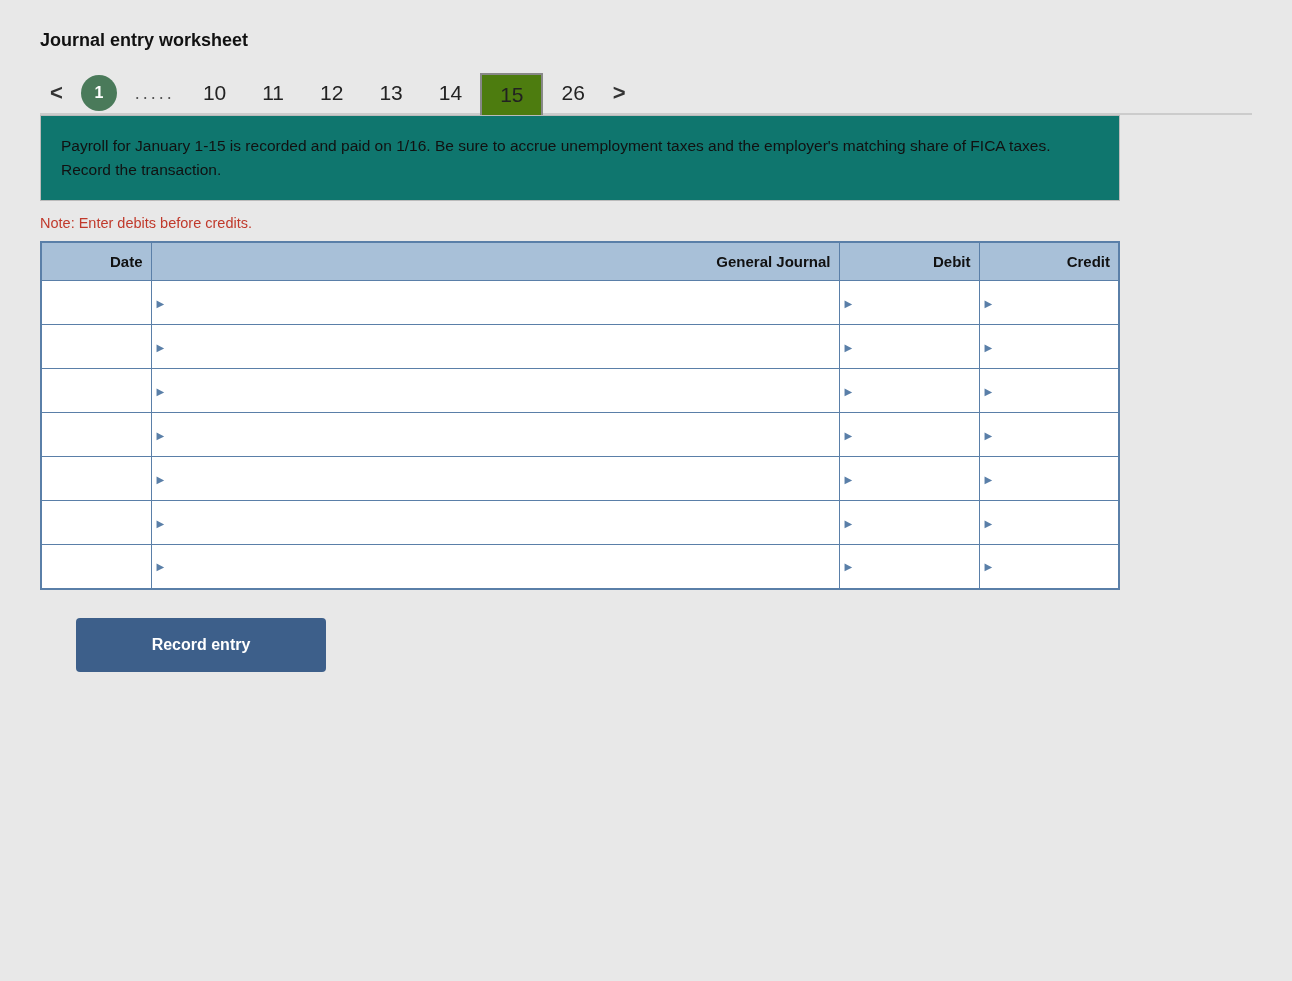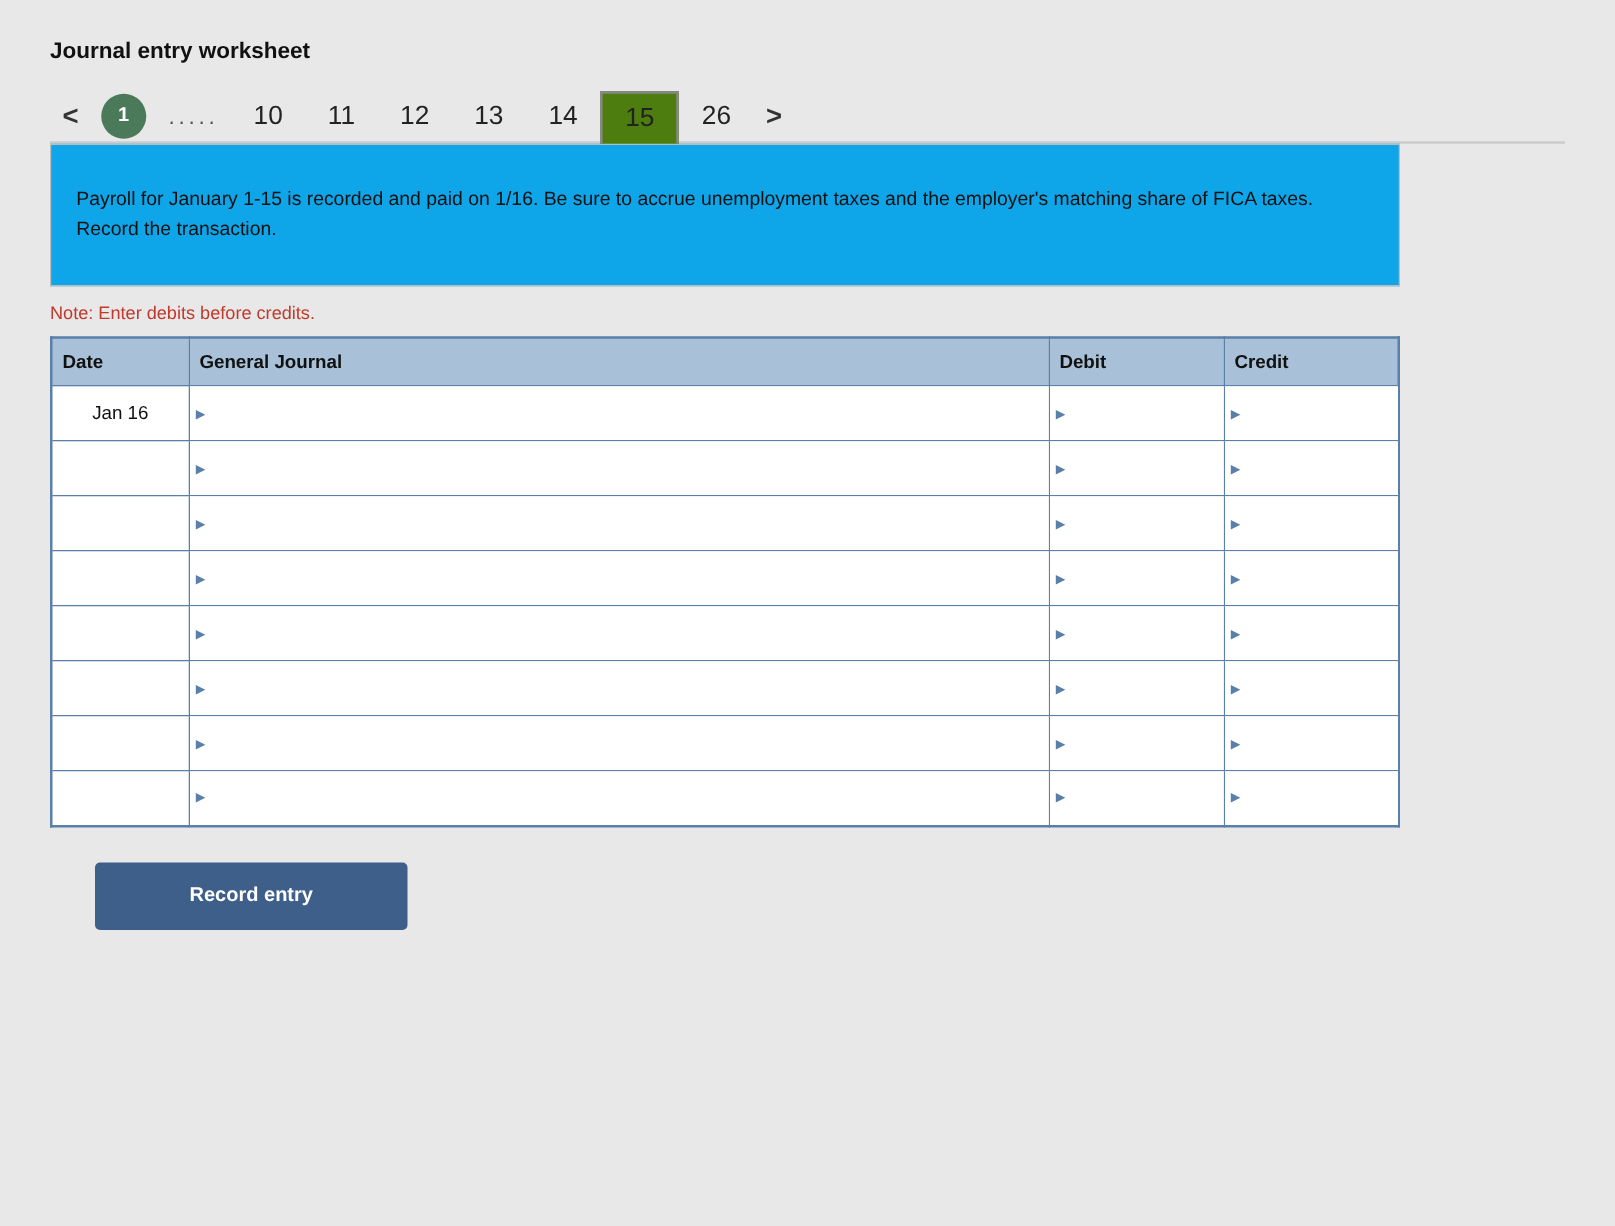--- a/index.html
+++ b/index.html
@@ -65,23 +65,23 @@
       border: 2px solid #888;
       border-bottom: none;
       background: #4d7c0f;
       font-weight: normal;
       padding: 8px 18px;
       margin-bottom: -2px;
       position: relative;
       z-index: 1;
     }
     .instruction-box {
-      background: #0ea5e9;
+      background: #0f766e;
       border: 1px solid #bbb;
-      padding: 32px 20px;
+      padding: 18px 20px;
       margin-top: 0;
       font-size: 15.5px;
       line-height: 1.55;
       color: #111;
       max-width: 1080px;
     }
     .note-text {
       color: #c0392b;
       font-size: 14.5px;
       margin-top: 14px;
@@ -94,21 +94,21 @@
       border: 2px solid #5a7fa8;
       margin-bottom: 28px;
     }
     .journal-table th {
       background: #a8c0d8;
       color: #111;
       font-weight: bold;
       font-size: 15px;
       padding: 10px 8px;
       border: 1.5px solid #5a7fa8;
-      text-align: left;
+      text-align: right;
     }
     .journal-table td {
       border: 1px solid #5a7fa8;
       padding: 0;
       height: 44px;
       background: #fff;
     }
     .date-cell {
       width: 110px;
       text-align: center;
@@ -205,26 +205,20 @@
 <table class="journal-table">
   <thead>
     <tr>
       <th>Date</th>
       <th>General Journal</th>
       <th>Debit</th>
       <th>Credit</th>
     </tr>
   </thead>
   <tbody id="journal-tbody">
-  <tr>
-        <td class="date-cell">Jan 16</td>
-        <td class="journal-cell"><input type="text" class="cell-input" style=""></td>
-        <td class="debit-cell"><input type="text" class="cell-input" style=""></td>
-        <td class="credit-cell"><input type="text" class="cell-input" style=""></td>
-      </tr>
       <tr>
         <td class="date-cell"></td>
         <td class="journal-cell"><input type="text" class="cell-input" style=""></td>
         <td class="debit-cell"><input type="text" class="cell-input" style=""></td>
         <td class="credit-cell"><input type="text" class="cell-input" style=""></td>
       </tr>
       <tr>
         <td class="date-cell"></td>
         <td class="journal-cell"><input type="text" class="cell-input" style=""></td>
         <td class="debit-cell"><input type="text" class="cell-input" style=""></td>

